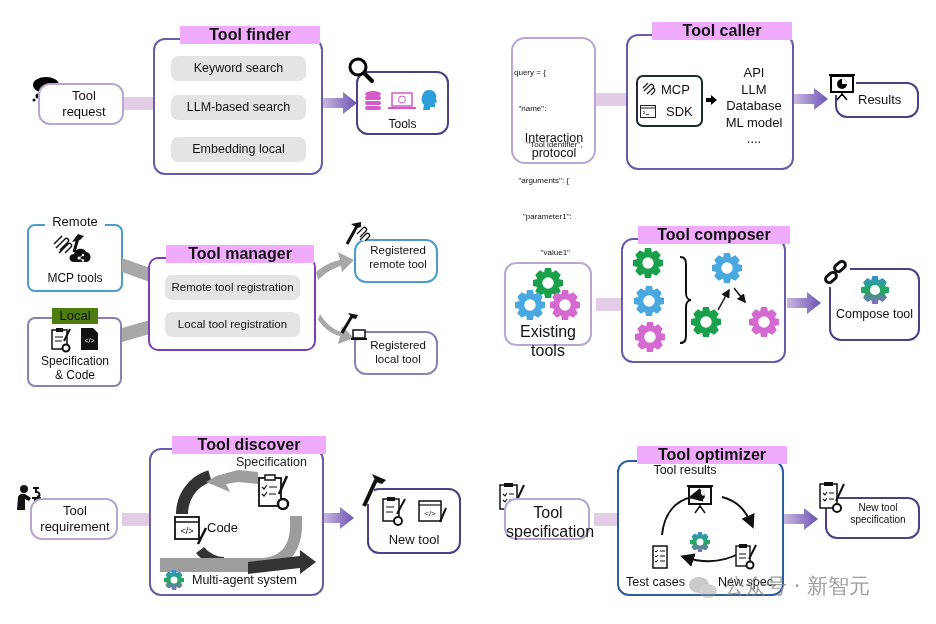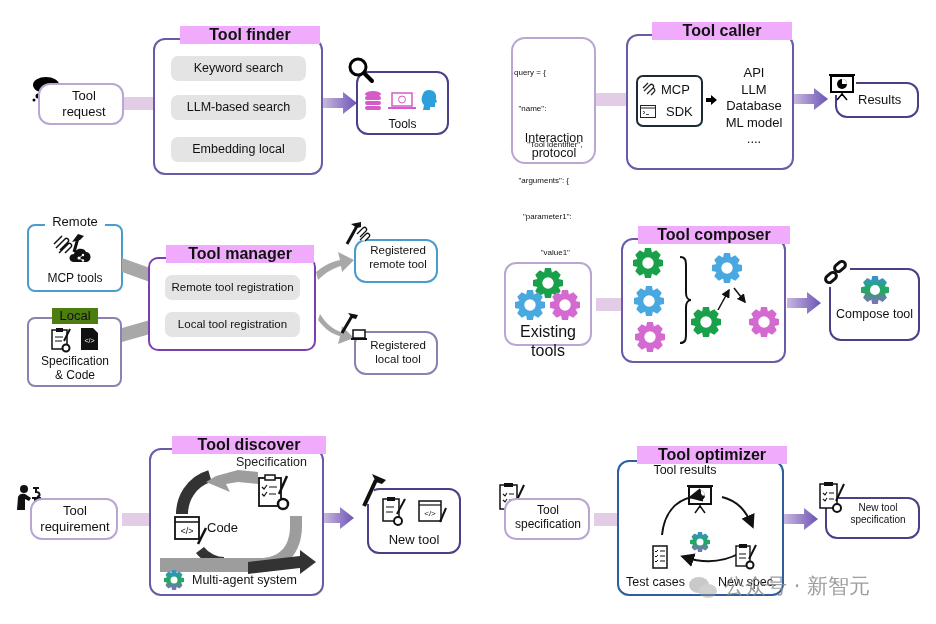--- a/index.html
+++ b/index.html
@@ -321,21 +321,21 @@
 
 <div>
   <svg style="left:498px;top:482px" width="28" height="34" viewBox="0 0 28 34">
     <rect x="2" y="3" width="17" height="24" fill="#fff" stroke="#111" stroke-width="1.5"></rect>
     <rect x="6" y="1" width="9" height="4" fill="#111"></rect>
     <path d="M5 12 L7 14 L9 11 M5 18 L7 20 L9 17 M11 12 H16 M11 18 H16" fill="none" stroke="#111" stroke-width="1.1"></path>
     <path d="M26 3 L18 20" stroke="#111" stroke-width="2"></path>
     <circle cx="19" cy="27" r="4" fill="#fff" stroke="#111" stroke-width="2"></circle>
   </svg>
   <div class="box" style="left:504px;top:498px;width:86px;height:42px;border:2px solid #b9a6d3;"></div>
-  <div class="t" style="left:506px;top:503px;width:84px;font-size:12px;">Tool specification</div>
+  <div class="t" style="left:506px;top:503px;width:84px;font-size:16px;">Tool specification</div>
 
   <div class="connector" style="left:594px;top:513px;width:24px;height:13px;"></div>
 
   <div class="box" style="left:617px;top:460px;width:167px;height:136px;border:2px solid #2f5e9e;"></div>
   <div class="title" style="left:637px;top:446px;width:126px;">Tool optimizer</div>
   <div class="t" style="left:617px;top:463px;width:136px;font-size:12.5px;">Tool results</div>
 
   <svg style="left:686px;top:484px" width="28" height="32" viewBox="0 0 28 32">
     <line x1="1" y1="2" x2="27" y2="2" stroke="#111" stroke-width="2"></line>
     <rect x="3" y="3" width="22" height="17" fill="#fff" stroke="#111" stroke-width="2"></rect>

